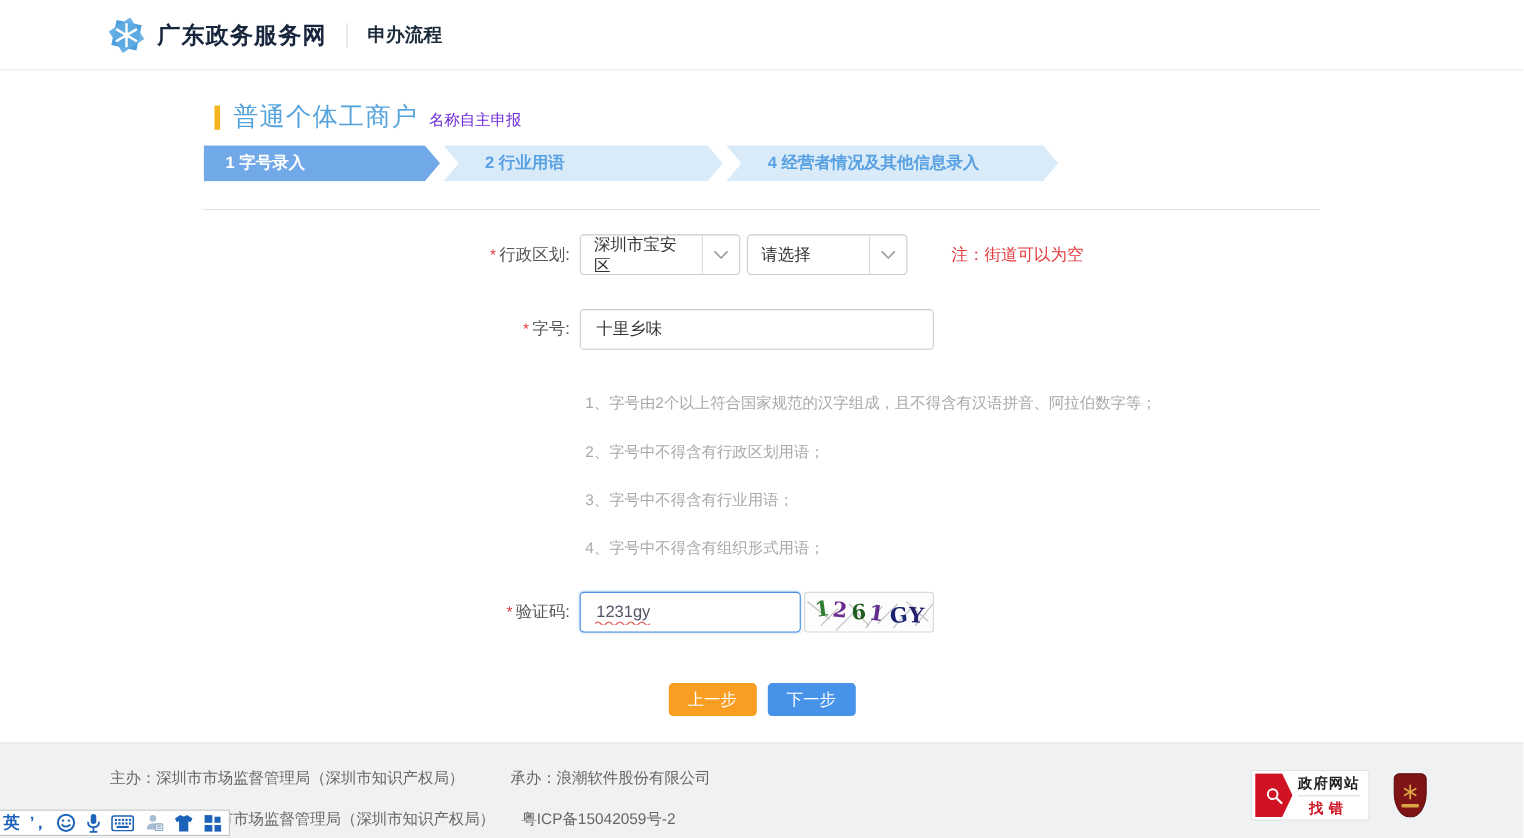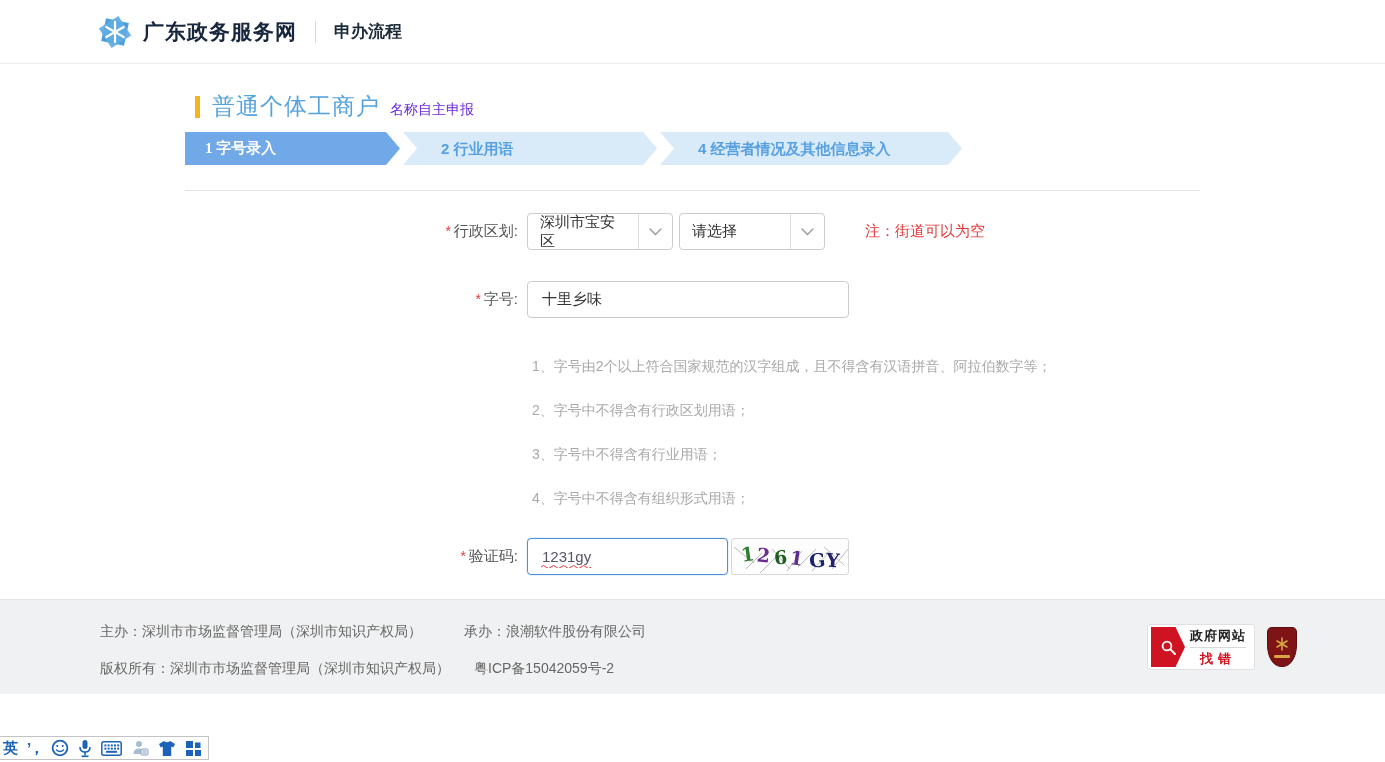--- a/index.html
+++ b/index.html
@@ -22,21 +22,21 @@
   .page-subtitle { font-size:14px; color:#6d28d9; margin-left:10px; margin-top:6px; }
 
   .steps { display:flex; margin-top:10px; height:33px; }
   .step-tab { height:33px; line-height:33px; font-size:15px; font-weight:bold;
     color:#57a0e2; background:#d9eaf9; padding-left:38px;
     clip-path:polygon(0 0, calc(100% - 14px) 0, 100% 50%, calc(100% - 14px) 100%, 0 100%, 14px 50%);
     margin-left:3px; }
   .step-tab.first { clip-path:polygon(0 0, calc(100% - 14px) 0, 100% 50%, calc(100% - 14px) 100%, 0 100%);
     margin-left:0; padding-left:20px; }
   .step-tab.active { background:#70a8e8; color:#fff; }
-  .t1 { width:215px;font-family:Liberation Serif, serif; } .t2 { width:254px; } .t3 { width:244px; } .t4 { width:302px; }
+  .t1 { width:215px; } .t2 { width:254px; } .t3 { width:244px; } .t4 { width:302px; }
 
   .rule-line { height:1px; background:#e3e3e3; margin-top:25px; }
 
   
   .form { margin-top:10px; }
   .form-row { display:flex; align-items:center; }
   .form-label { width:342px; text-align:right; font-size:15px; color:#555;
     padding-right:9px; flex-shrink:0; }
   .req { color:#e4393c; margin-right:3px; font-size:14px; }
   .select-box { height:37px; border:1px solid #ccc; border-radius:4px; background:#fff;
@@ -84,21 +84,21 @@
   .btn-prev { background:#f99d23; }
   .btn-next { background:#4693e9; }
 
   
   .footer { margin-top:24px; height:95px; background:#f0f1f2; border-top:1px solid #e2e3e4;
     position:relative; }
   .footer-text { padding:23px 0 0 100px; }
   .footer-line { font-size:14px; color:#666; margin-bottom:19px; }
   .footer-line .gap { display:inline-block; width:42px; }
   .footer-line .gap-sm { display:inline-block; width:24px; }
-  .footer-badges { position:absolute; right:88px; top:24px; display:flex; align-items:center; gap:12px; }
+  .footer-badges { position:absolute; right:88px; top:24px; display:flex; align-items:center; gap:22px; }
   .find-error { width:108px; height:46px; background:#fff; border:1px solid #e0e0e0;
     border-radius:3px; display:flex; align-items:center; cursor:pointer; }
   .fe-flag { width:34px; height:40px; margin-left:3px; background:#cf1322;
     clip-path:polygon(0 0, 72% 0, 100% 50%, 72% 100%, 0 100%);
     display:flex; align-items:center; justify-content:center; }
   .fe-text { margin-left:5px; text-align:center; }
   .fe-line1 { font-size:13px; font-weight:bold; color:#222; letter-spacing:1px; }
   .fe-line2 { font-size:13px; font-weight:bold; color:#cf1322; letter-spacing:5px;
     border-top:1px solid #d9d9d9; margin-top:2px; padding-top:2px; }
   .shield { width:30px; height:40px; background:#7e1416;
@@ -210,20 +210,24 @@
         </svg>
         <span class="cap-char">1</span>
         <span class="cap-char">2</span>
         <span class="cap-char">6</span>
         <span class="cap-char">1</span>
         <span class="cap-char">G</span>
         <span class="cap-char">Y</span>
       </div>
     </div>
 
+    <div class="btn-row">
+      <button class="btn btn-prev">上一步</button>
+      <button class="btn btn-next">下一步</button>
+    </div>
 
   </div>
 </div>
 
 <div class="footer">
   <div class="footer-text">
     <div class="footer-line"><span>主办：深圳市市场监督管理局（深圳市知识产权局）</span><span class="gap"></span><span>承办：浪潮软件股份有限公司</span></div>
     <div class="footer-line"><span>版权所有：深圳市市场监督管理局（深圳市知识产权局）</span><span class="gap-sm"></span><span>粤ICP备15042059号-2</span></div>
   </div>
   <div class="footer-badges">

